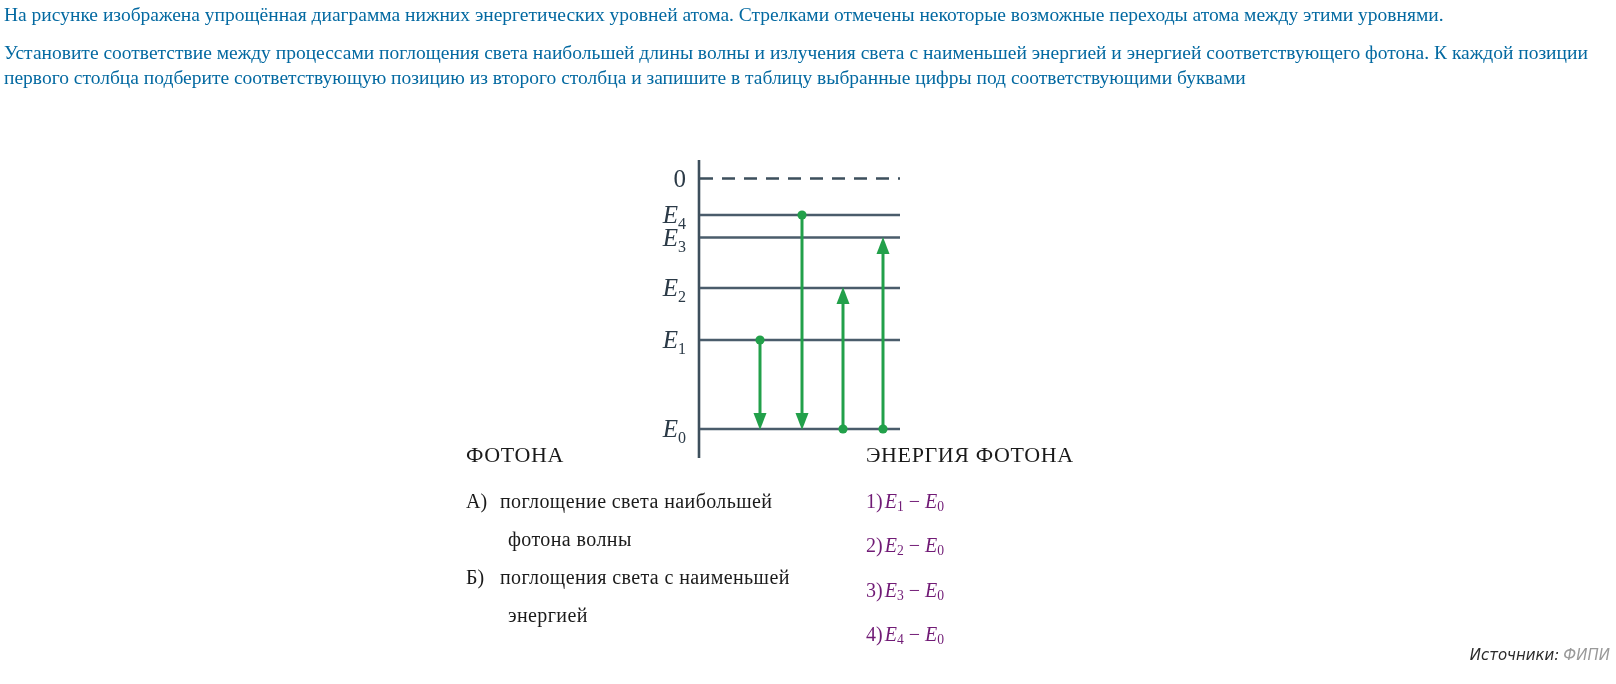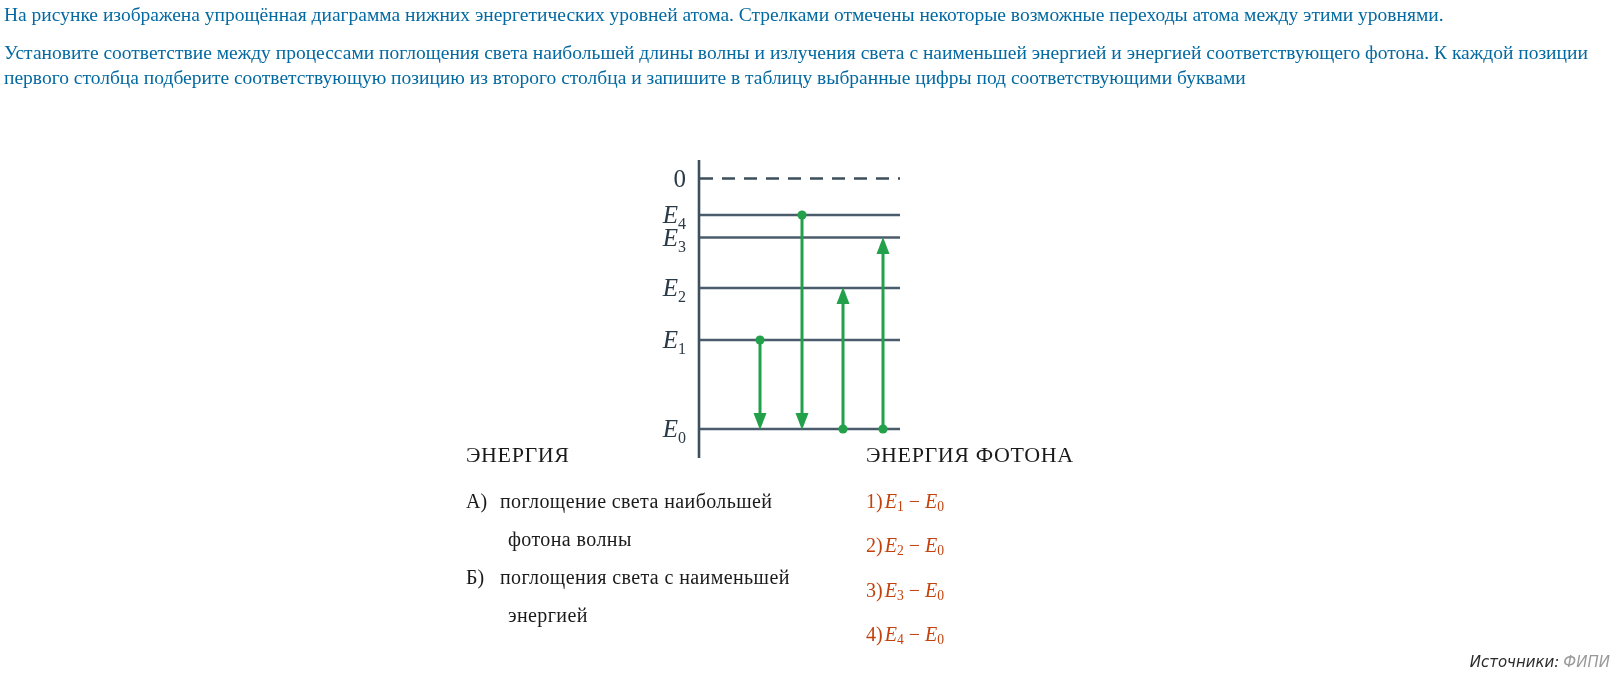--- a/index.html
+++ b/index.html
@@ -88,21 +88,21 @@
   }
   .proc-text {
     letter-spacing: 0.4px;
   }
   .proc-text.indent {
     padding-left: 8px;
   }
   .energy-row {
     line-height: 38px;
     font-size: 20px;
-    color: #c2410c;
+    color: #701a75;
     white-space: nowrap;
     font-style: normal;
   }
   .energy-row .num {
     font-style: normal;
   }
   .energy-row .expr {
     font-style: italic;
     padding-left: 2px;
   }
@@ -113,21 +113,21 @@
   }
   .minus {
     padding: 0 5px;
     font-style: normal;
   }
 
   
   #source {
     position: absolute;
     right: 6px;
-    bottom: 13px;
+    bottom: 20px;
     font-family: "DejaVu Sans", "Liberation Sans", sans-serif;
     font-style: italic;
     font-size: 15px;
     white-space: nowrap;
   }
   #source .src-label { color: #2b2b2b; }
   #source .src-value { color: #9a9a9a; padding-left: 4px; }
 
   .lvl-label {
     font-family: "Liberation Serif", "DejaVu Serif", serif;
@@ -209,21 +209,21 @@
       <line x1="883" y1="289" x2="883" y2="107" stroke="#22a04a" stroke-width="3"></line>
       <polygon points="883,97 876.5,114 889.5,114" fill="#22a04a"></polygon>
       <circle cx="883" cy="289" r="4.6" fill="#22a04a"></circle>
     </g>
   </svg>
 </div>
 
 <div id="match">
 
   <div class="col-left">
-    <div class="col-head">ЭНЕРГИЯ</div>
+    <div class="col-head">ФОТОНА</div>
 
     <div class="proc-row">
       <span class="proc-letter">А)</span>
       <span class="proc-text">поглощение света наибольшей</span>
     </div>
     <div class="proc-row">
       <span class="proc-letter"></span>
       <span class="proc-text indent">фотона волны</span>
     </div>
 

